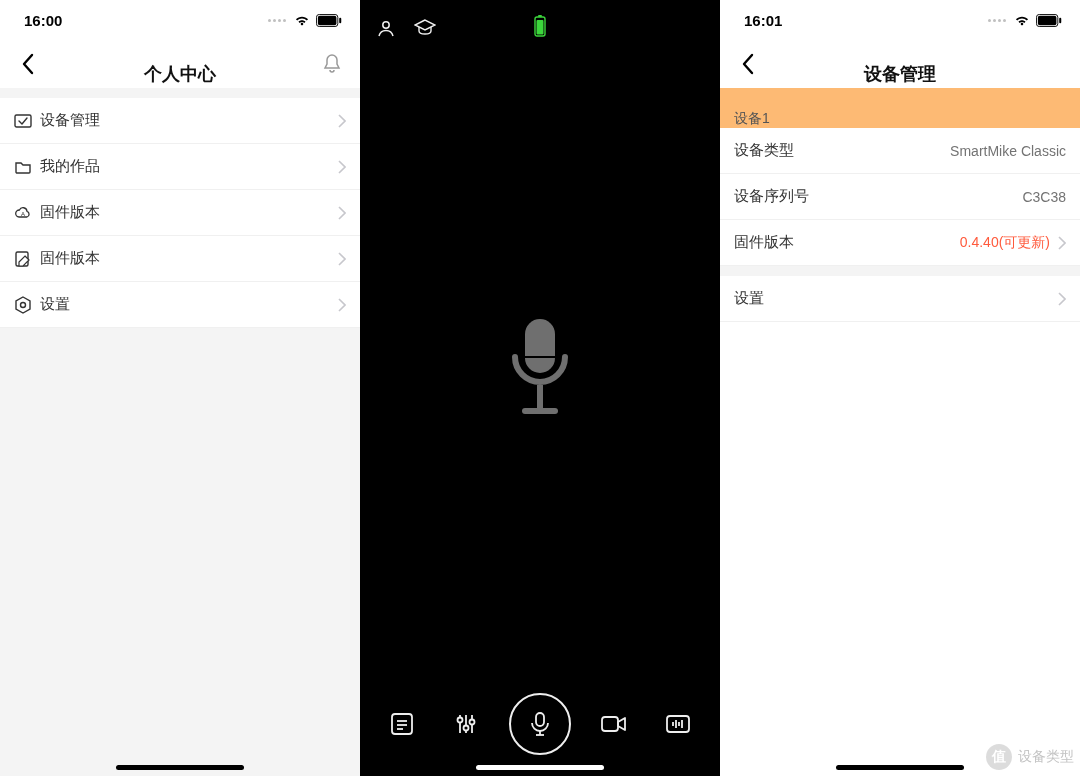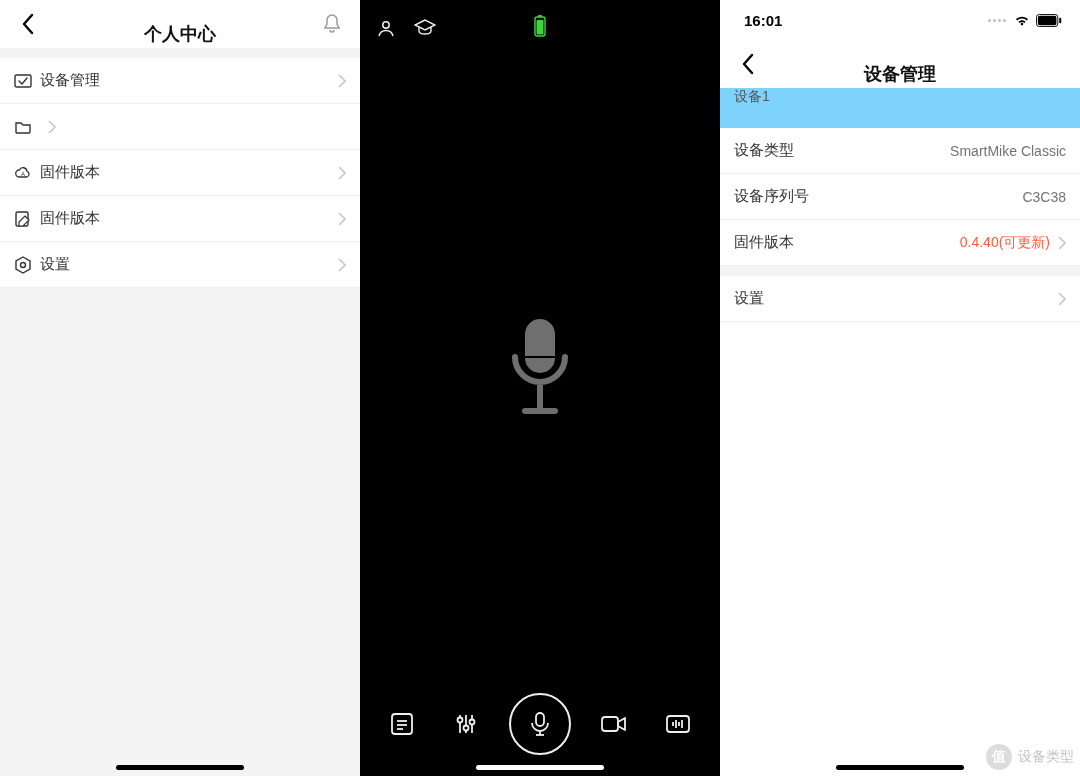--- a/index.html
+++ b/index.html
@@ -124,23 +124,23 @@
     color: #737373;
   }
   .row .value.accent { color: #ff5a3c; text-align: right; }
   .row .chev {
     margin-left: 8px;
     color: #c7c7cc;
     display: flex;
   }
   .section-header {
     height: 40px;
-    background: #7dd3fc;
-    display: flex;
-    align-items: flex-start;
+    background: #fdba74;
+    display: flex;
+    align-items: flex-end;
     padding: 0 14px;
     font-size: 14px;
     color: #555;
   }
   .list-gap {
     height: 10px;
     background: #f4f4f4;
   }
   .bg-fill {
     flex: 1;
@@ -229,20 +229,39 @@
     font-size: 14px;
     font-weight: 700;
   }
 </style>
 </head>
 <body>
 
 <div class="canvas">
 
   <div class="phone">
+    <div class="statusbar">
+      <span>16:00</span>
+      <div class="right-icons">
+        <div class="dots">
+            <span></span>
+            <span></span>
+            <span></span>
+            <span></span>
+          </div>
+        <svg class="wifi-icon" viewBox="0 0 24 18">
+            <path fill="#000" d="M12 17c1 0 1.9-.9 1.9-1.9S13 13.3 12 13.3s-1.9.8-1.9 1.8S11 17 12 17zm-5.3-5.3l1.9 1.9c.9-.9 2.1-1.5 3.4-1.5s2.5.6 3.4 1.5l1.9-1.9C15.9 10.3 14 9.5 12 9.5s-3.9.8-5.3 2.2zM2.9 7.9l1.9 1.9C6.7 7.9 9.2 6.8 12 6.8s5.3 1.1 7.2 3l1.9-1.9C18.7 5.5 15.5 4.1 12 4.1S5.3 5.5 2.9 7.9z"></path>
+          </svg>
+        <svg class="battery-icon" viewBox="0 0 28 14">
+            <rect x="0.5" y="0.5" width="23" height="13" rx="3" fill="none" stroke="#000" stroke-width="1"></rect>
+            <rect x="2" y="2" width="20" height="10" rx="2" fill="#000"></rect>
+            <rect x="25" y="4" width="2.2" height="6" rx="1" fill="#000"></rect>
+          </svg>
+      </div>
+    </div>
     <div class="navbar">
       <div class="left-btn">
         <svg width="14" height="22" viewBox="0 0 14 22">
             <polyline points="11,2 3,11 11,20" fill="none" stroke="#000" stroke-width="2.4" stroke-linecap="round" stroke-linejoin="round"></polyline>
           </svg>
       </div>
       <div class="title">个人中心</div>
       <div class="right-btn">
         <svg width="20" height="22" viewBox="0 0 20 22">
             <path d="M10 2a5 5 0 0 0-5 5v4l-2 4h14l-2-4V7a5 5 0 0 0-5-5z" fill="none" stroke="#999" stroke-width="1.5"></path>
@@ -265,20 +284,21 @@
               <polyline points="1,1 7,7 1,13" fill="none" stroke="#c7c7cc" stroke-width="1.6"></polyline>
             </svg>
           </div>
       </div>
       <div class="row">
         <div class="icon-slot">
             <svg width="18" height="18" viewBox="0 0 18 18">
               <path d="M2 5h5l2 2h7v7a1 1 0 0 1-1 1H3a1 1 0 0 1-1-1V5z" fill="none" stroke="#333" stroke-width="1.4"></path>
             </svg>
           </div>
+        <div class="label">我的作品</div>
         <div class="chev">
             <svg width="8" height="14" viewBox="0 0 8 14">
               <polyline points="1,1 7,7 1,13" fill="none" stroke="#c7c7cc" stroke-width="1.6"></polyline>
             </svg>
           </div>
       </div>
       <div class="row">
         <div class="icon-slot">
             <svg width="18" height="18" viewBox="0 0 18 18">
               <path d="M5 13a3.5 3.5 0 0 1 .4-7 4 4 0 0 1 7.6 1.3A3 3 0 0 1 13 13H5z" fill="none" stroke="#333" stroke-width="1.3"></path>

